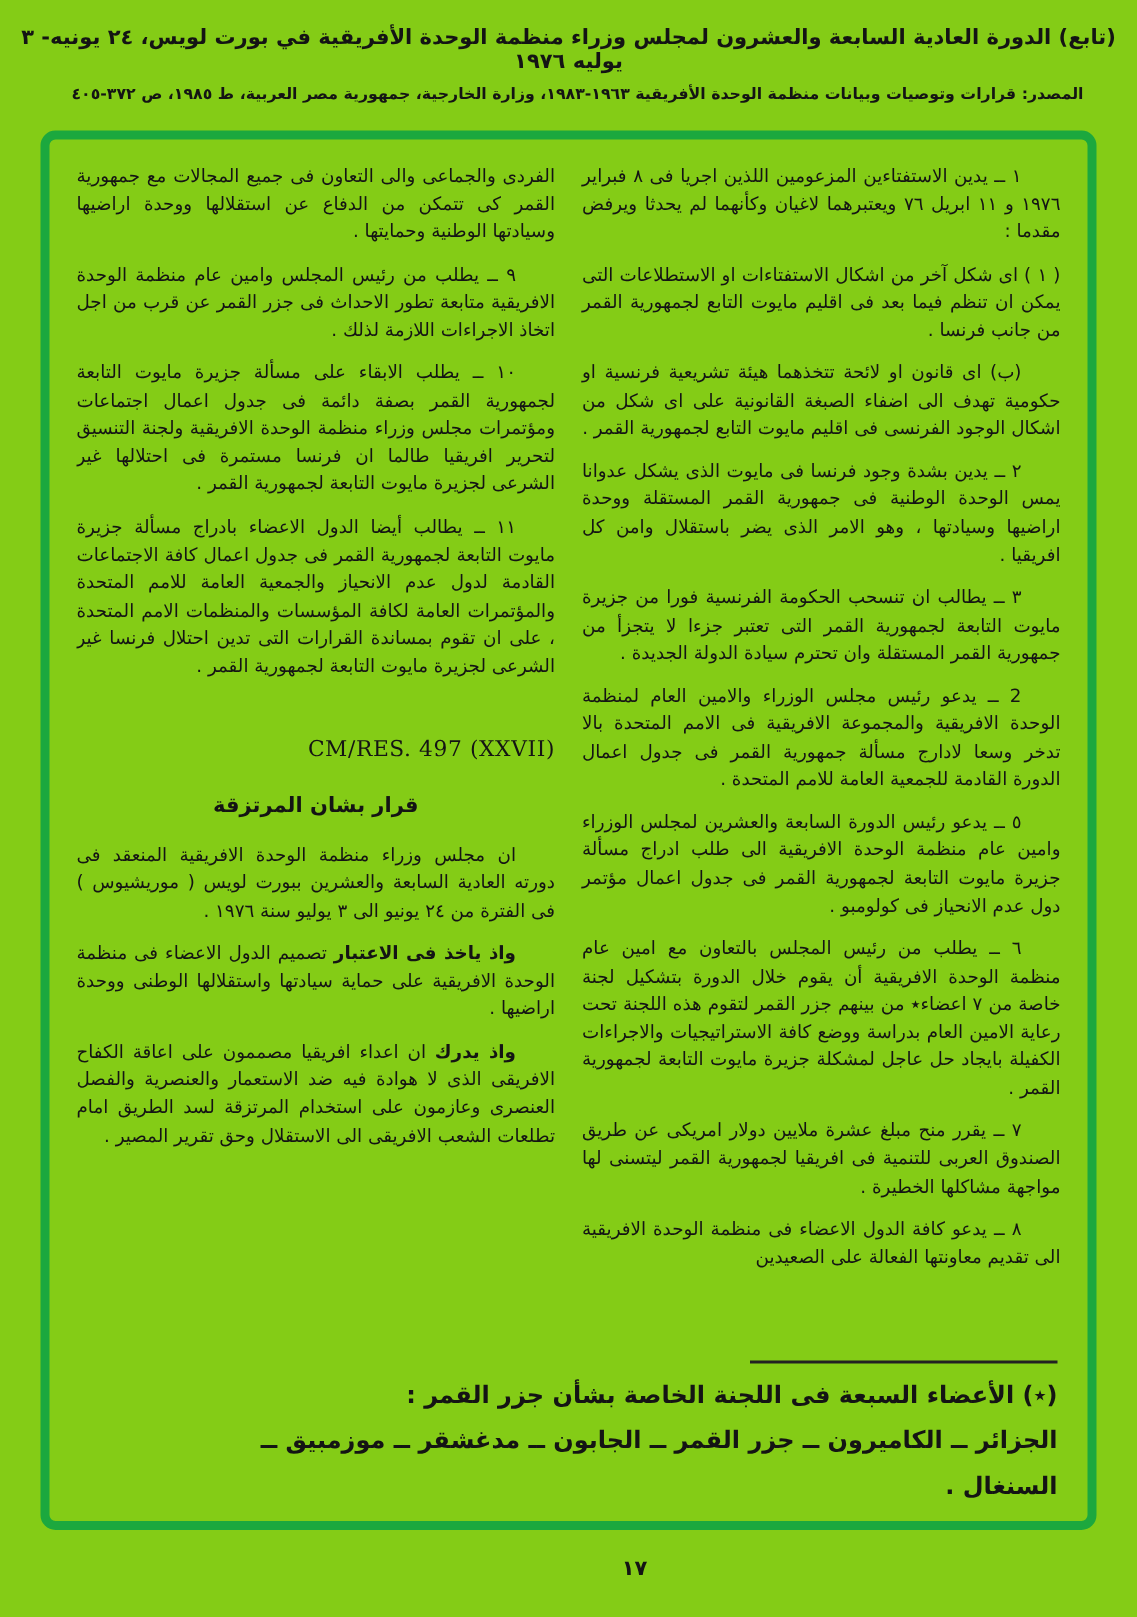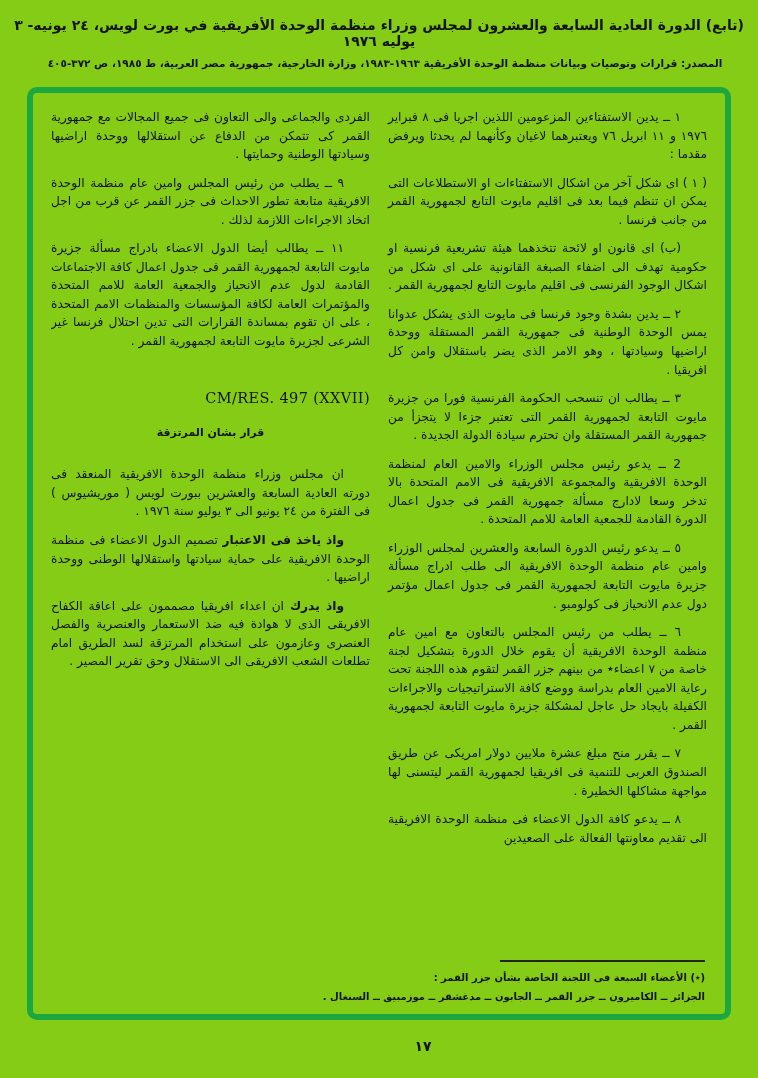--- a/index.html
+++ b/index.html
@@ -10,23 +10,23 @@
   .h2{font-size:10.5px;font-weight:700;margin-top:8px;margin-left:12px;}
   .frame{position:absolute;top:87px;left:27px;width:704px;height:933px;
          border:6px solid #1ca83e;border-radius:10px;box-sizing:border-box;
          padding:15px 18px 10px;}
   .columns{display:flex;direction:rtl;gap:18px;height:826px;overflow:hidden;}
   .col{flex:1;direction:rtl;text-align:justify;font-size:12.2px;line-height:1.52;}
   .col p.para{margin:0 0 10px;text-indent:26px;}
   .col p.noindent{text-indent:0;}
   .code{direction:ltr;text-align:right;font-family:"DejaVu Serif", serif;
         font-size:14.5px;margin:36px 0 4px;letter-spacing:.4px;}
-  .res-heading{text-align:center;font-size:11px;font-weight:700;margin:16px 0 24px;}
+  .res-heading{text-align:center;font-size:14px;font-weight:700;margin:16px 0 12px;}
   .footnote{position:absolute;bottom:8px;right:20px;width:540px;direction:rtl;
-            text-align:right;font-size:10px;font-weight:700;line-height:1.9;}
+            text-align:right;font-size:16px;font-weight:700;line-height:1.9;}
   .footnote-rule{width:205px;border-top:2px solid #222;margin:0 0 6px auto;}
   .pagenum{position:absolute;top:1038px;left:0;width:100%;text-align:center;
            font-size:14px;font-weight:700;padding-left:44px;}
 </style>
 </head>
 <body>
 
 <div class="page" style="color: rgb(20, 20, 20);">
 
   <header>
@@ -44,20 +44,21 @@
           <p class="para">٣ ــ يطالب ان تنسحب الحكومة الفرنسية فورا من جزيرة مايوت التابعة لجمهورية القمر التى تعتبر جزءا لا يتجزأ من جمهورية القمر المستقلة وان تحترم سيادة الدولة الجديدة .</p>
           <p class="para">2 ــ يدعو رئيس مجلس الوزراء والامين العام لمنظمة الوحدة الافريقية والمجموعة الافريقية فى الامم المتحدة بالا تدخر وسعا لادارج مسألة جمهورية القمر فى جدول اعمال الدورة القادمة للجمعية العامة للامم المتحدة .</p>
           <p class="para">٥ ــ يدعو رئيس الدورة السابعة والعشرين لمجلس الوزراء وامين عام منظمة الوحدة الافريقية الى طلب ادراج مسألة جزيرة مايوت التابعة لجمهورية القمر فى جدول اعمال مؤتمر دول عدم الانحياز فى كولومبو .</p>
           <p class="para">٦ ــ يطلب من رئيس المجلس بالتعاون مع امين عام منظمة الوحدة الافريقية أن يقوم خلال الدورة بتشكيل لجنة خاصة من ٧ اعضاء٭ من بينهم جزر القمر لتقوم هذه اللجنة تحت رعاية الامين العام بدراسة ووضع كافة الاستراتيجيات والاجراءات الكفيلة بايجاد حل عاجل لمشكلة جزيرة مايوت التابعة لجمهورية القمر .</p>
           <p class="para">٧ ــ يقرر منح مبلغ عشرة ملايين دولار امريكى عن طريق الصندوق العربى للتنمية فى افريقيا لجمهورية القمر ليتسنى لها مواجهة مشاكلها الخطيرة .</p>
           <p class="para">٨ ــ يدعو كافة الدول الاعضاء فى منظمة الوحدة الافريقية الى تقديم معاونتها الفعالة على الصعيدين</p>
         </div>
       <div class="col">
           <p class="para noindent">الفردى والجماعى والى التعاون فى جميع المجالات مع جمهورية القمر كى تتمكن من الدفاع عن استقلالها ووحدة اراضيها وسيادتها الوطنية وحمايتها .</p>
           <p class="para">٩ ــ يطلب من رئيس المجلس وامين عام منظمة الوحدة الافريقية متابعة تطور الاحداث فى جزر القمر عن قرب من اجل اتخاذ الاجراءات اللازمة لذلك .</p>
+          <p class="para">١٠ ــ يطلب الابقاء على مسألة جزيرة مايوت التابعة لجمهورية القمر بصفة دائمة فى جدول اعمال اجتماعات ومؤتمرات مجلس وزراء منظمة الوحدة الافريقية ولجنة التنسيق لتحرير افريقيا طالما ان فرنسا مستمرة فى احتلالها غير الشرعى لجزيرة مايوت التابعة لجمهورية القمر .</p>
           <p class="para">١١ ــ يطالب أيضا الدول الاعضاء بادراج مسألة جزيرة مايوت التابعة لجمهورية القمر فى جدول اعمال كافة الاجتماعات القادمة لدول عدم الانحياز والجمعية العامة للامم المتحدة والمؤتمرات العامة لكافة المؤسسات والمنظمات الامم المتحدة ، على ان تقوم بمساندة القرارات التى تدين احتلال فرنسا غير الشرعى لجزيرة مايوت التابعة لجمهورية القمر .</p>
           <div class="code">CM/RES. 497 (XXVII)</div>
           <h3 class="res-heading">قرار بشان المرتزقة</h3>
           <p class="para">ان مجلس وزراء منظمة الوحدة الافريقية المنعقد فى دورته العادية السابعة والعشرين ببورت لويس ( موريشيوس ) فى الفترة من ٢٤ يونيو الى ٣ يوليو سنة ١٩٧٦ .</p>
           <p class="para"><b>واذ ياخذ فى الاعتبار</b> تصميم الدول الاعضاء فى منظمة الوحدة الافريقية على حماية سيادتها واستقلالها الوطنى ووحدة اراضيها .</p>
           <p class="para"><b>واذ يدرك</b> ان اعداء افريقيا مصممون على اعاقة الكفاح الافريقى الذى لا هوادة فيه ضد الاستعمار والعنصرية والفصل العنصرى وعازمون على استخدام المرتزقة لسد الطريق امام تطلعات الشعب الافريقى الى الاستقلال وحق تقرير المصير .</p>
         </div>
     </div>
 
     <div class="footnote">

